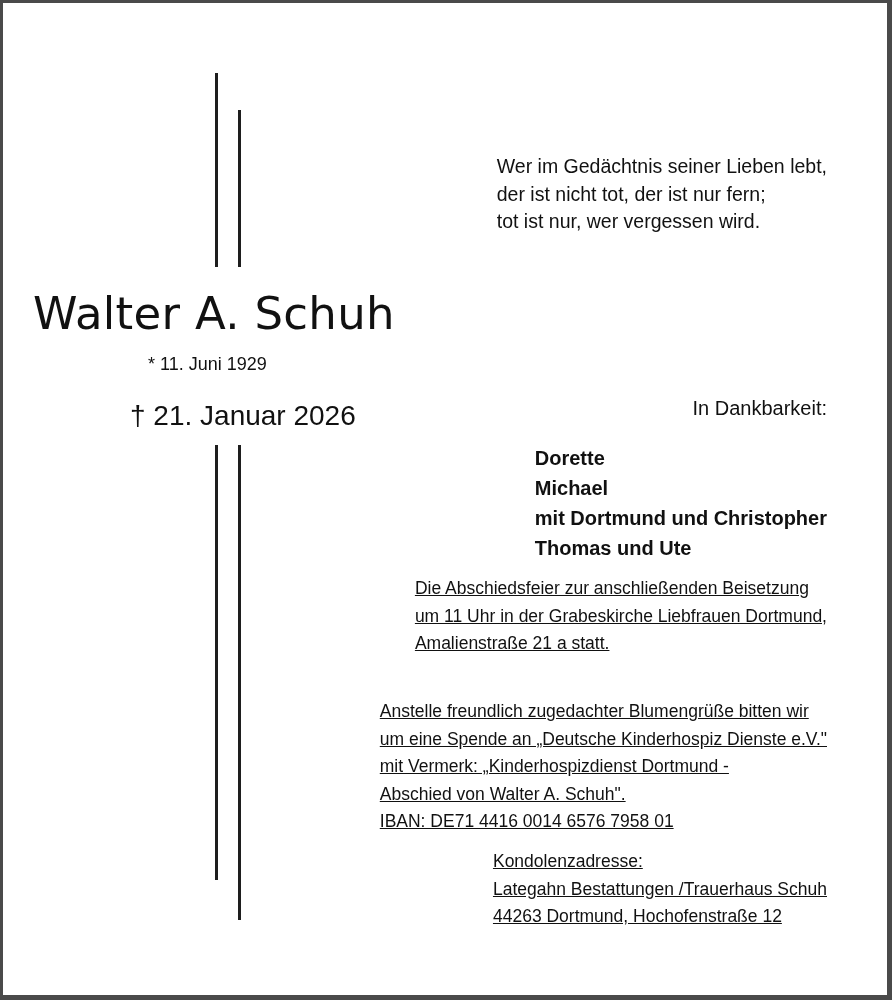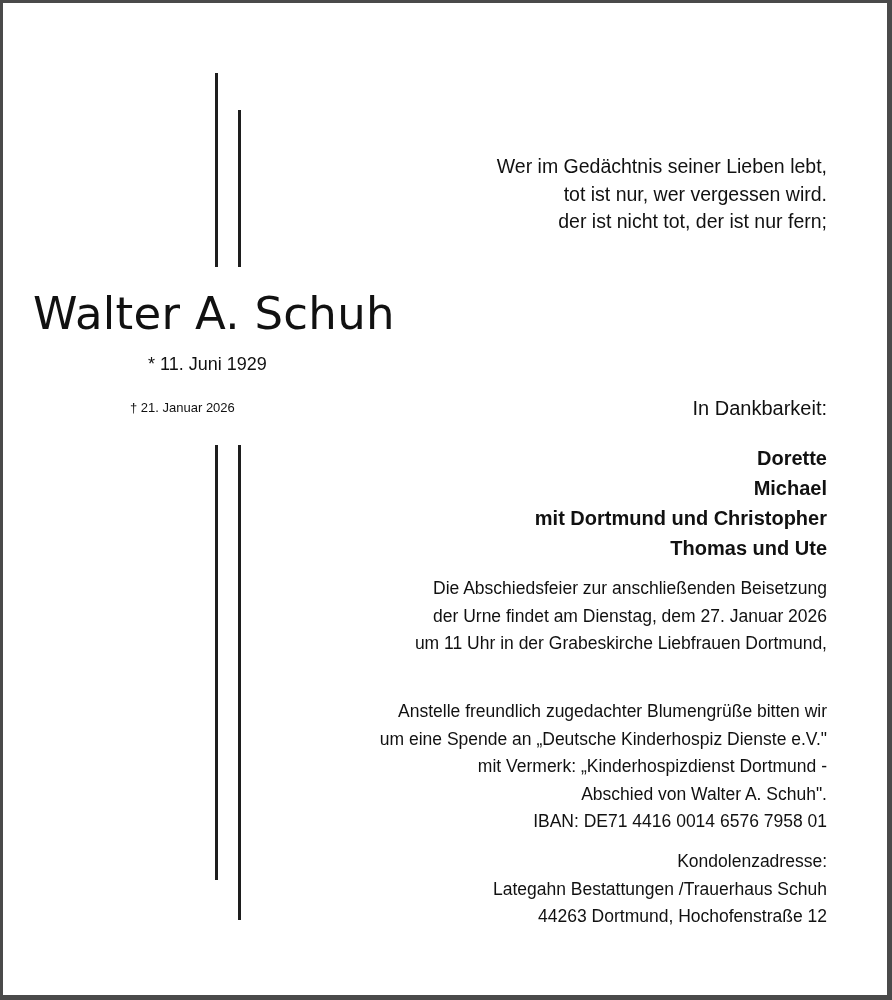--- a/index.html
+++ b/index.html
@@ -8,64 +8,64 @@
       background: #4a4a4a;
       font-family: "Liberation Sans", "DejaVu Sans", sans-serif;
       color: #111;
     }
     .page {
       position: absolute; left: 3px; top: 3px; width: 884px; height: 992px;
       background: #ffffff;
     }
     .vline { position: absolute; width: 3px; background: #1e1e1e; }
     .abs { position: absolute; }
-    .right { text-align: right; }
+    .right { }
     .quote { right: 60px; top: 150px; font-size: 19.5px; line-height: 27.5px; }
     .name { left: 30px; top: 284px; font-size: 45px; font-weight: 400; letter-spacing: 0.3px; font-family: "DejaVu Sans", sans-serif; }
     .born { left: 145px; top: 351px; font-size: 18px; }
-    .died { left: 127px; top: 397px; font-size: 13px; }
+    .died { left: 127px; top: 397px; font-size: 28px; }
     .thanks-label { right: 60px; top: 394px; font-size: 20px; }
     .family { right: 60px; top: 440px; font-size: 20px; line-height: 30px; font-weight: bold; }
-    .para { right: 60px; font-size: 17.5px; line-height: 27.5px; }
+    .para { right: 60px; font-size: 17.5px; line-height: 27.5px; text-decoration: underline; }
     .p1 { top: 572px; }
     .p2 { top: 695px; }
     .p3 { top: 845px; }
   </style>
 </head>
 <body>
 
 <div class="page">
 
   <div class="vline" style="left:212px; top:70px; height:194px;"></div>
   <div class="vline" style="left:235px; top:107px; height:157px;"></div>
   <div class="vline" style="left:212px; top:442px; height:435px;"></div>
   <div class="vline" style="left:235px; top:442px; height:475px;"></div>
 
   <div class="abs right quote">
     <div>Wer im Gedächtnis seiner Lieben lebt,</div>
+    <div>der ist nicht tot, der ist nur fern;</div>
     <div>tot ist nur, wer vergessen wird.</div>
-    <div>der ist nicht tot, der ist nur fern;</div>
   </div>
 
   <div class="abs name">Walter A. Schuh</div>
   <div class="abs born">*  11. Juni 1929</div>
   <div class="abs died">† 21. Januar 2026</div>
 
   <div class="abs right thanks-label">In Dankbarkeit:</div>
   <div class="abs right family">
     <div>Dorette</div>
     <div>Michael</div>
     <div>mit Dortmund und Christopher</div>
     <div>Thomas und Ute</div>
   </div>
 
   <div class="abs right para p1">
     <div>Die Abschiedsfeier zur anschließenden Beisetzung</div>
-    <div>der Urne findet am Dienstag, dem 27. Januar 2026</div>
     <div>um 11 Uhr in der Grabeskirche Liebfrauen Dortmund,</div>
+    <div>Amalienstraße 21 a statt.</div>
   </div>
 
   <div class="abs right para p2">
     <div>Anstelle freundlich zugedachter Blumengrüße bitten wir</div>
     <div>um eine Spende an „Deutsche Kinderhospiz Dienste e.V."</div>
     <div>mit Vermerk: „Kinderhospizdienst Dortmund -</div>
     <div>Abschied von Walter A. Schuh".</div>
     <div>IBAN: DE71 4416 0014 6576 7958 01</div>
   </div>
 

